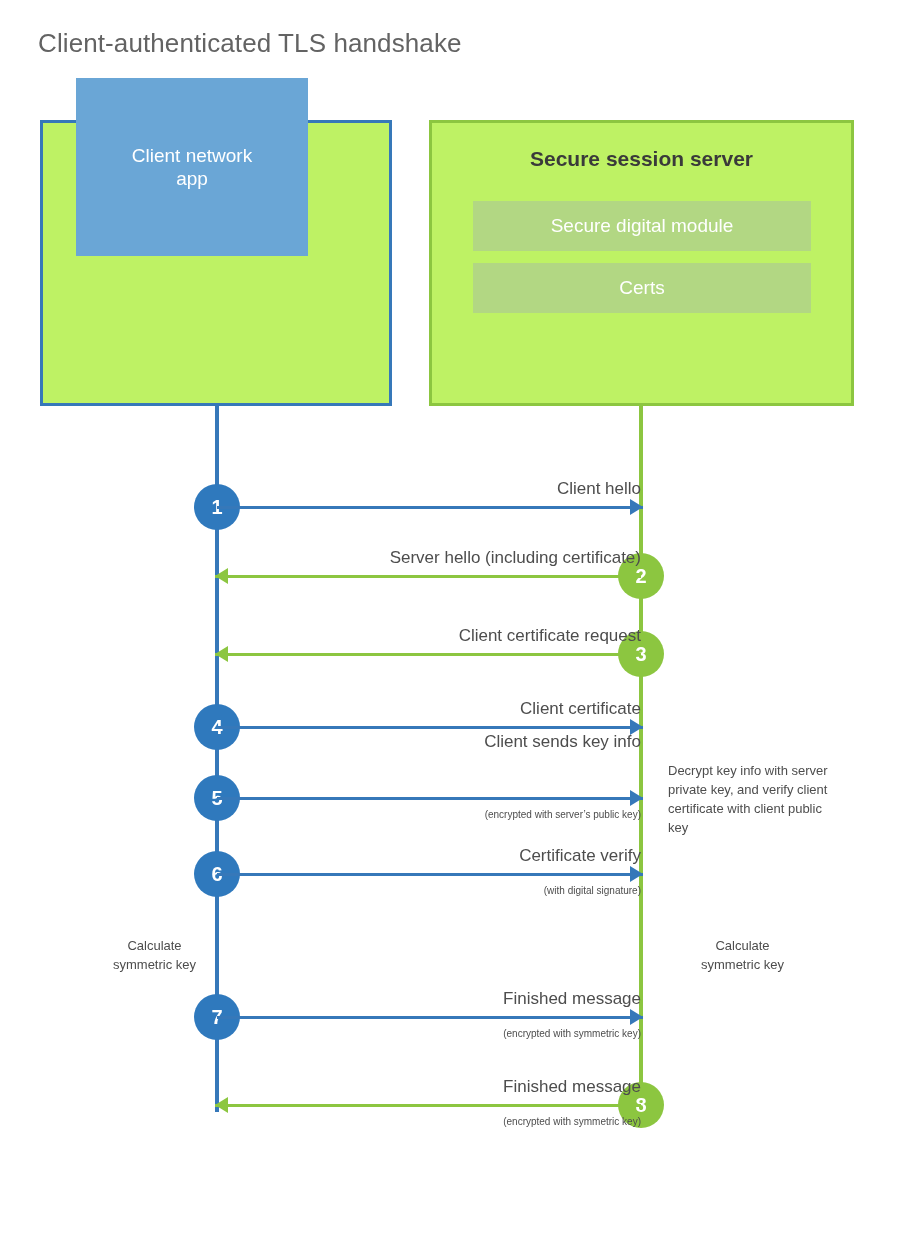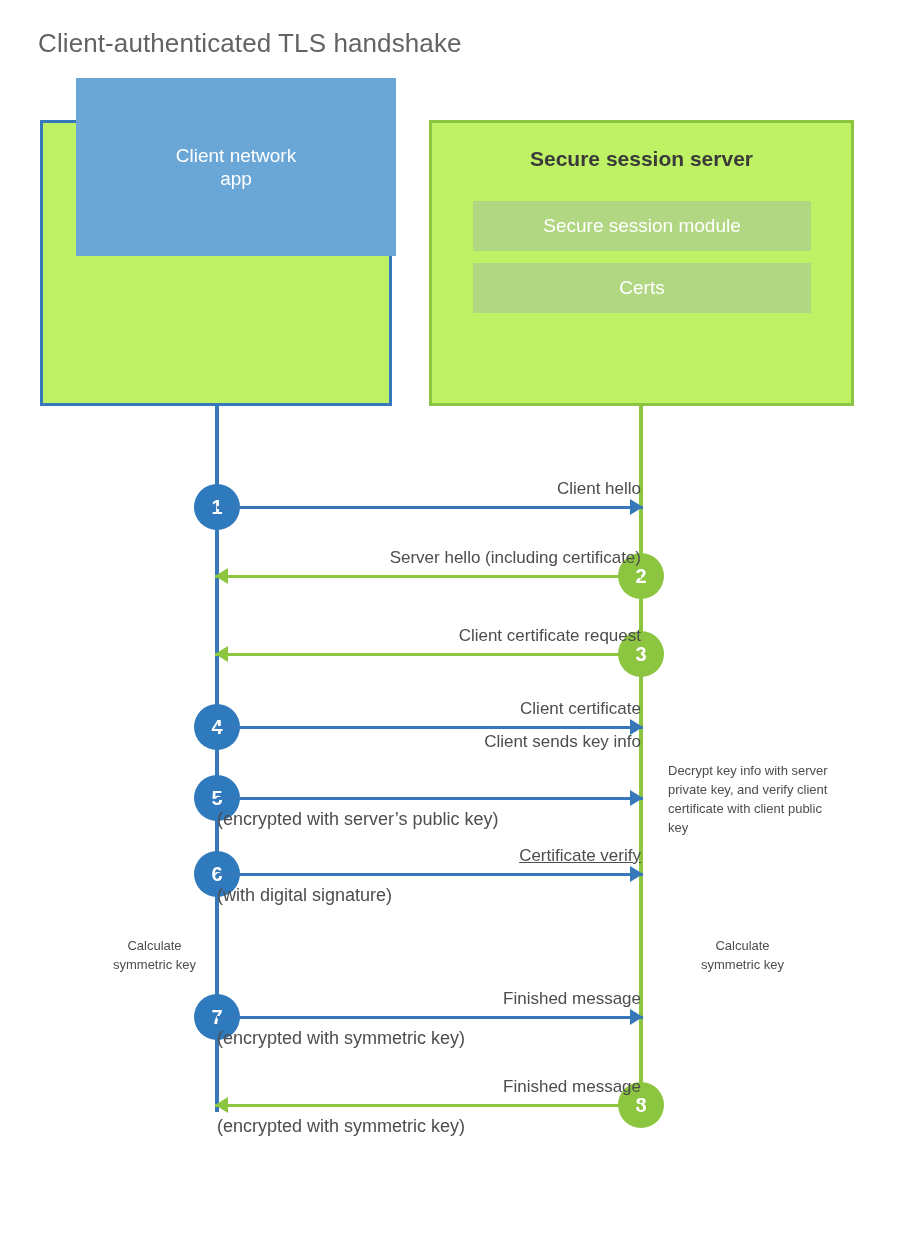--- a/index.html
+++ b/index.html
@@ -70,21 +70,21 @@
     justify-content: center;
     color: #ffffff;
     font-size: 19px;
     box-sizing: border-box;
     text-align: center;
     line-height: 1.22;
   }
   .inner-block.client-app {
     left: 76px;   
     top: 78px;
-    width: 320px;
+    width: 232px;
     height: 178px;
     background: #6aa6d6;
   }
   .inner-block.server-item {
     left: 41px;  
     width: 338px;
     height: 50px;
     background: #b2d783;
   }
   .inner-block.server-item.i0 { top: 78px; }
@@ -136,22 +136,22 @@
   
   .msg-label {
     position: absolute;
     text-align: right;
     font-size: 17px;
     color: #4d4d4d;
     white-space: nowrap;
   }
   .msg-sublabel {
     position: absolute;
-    text-align: left;
-    font-size: 18px;
+    text-align: right;
+    font-size: 10px;
     color: #4d4d4d;
     white-space: nowrap;
   }
 
   
   .side-note {
     position: absolute;
     font-size: 13px;
     color: #4d4d4d;
     line-height: 1.45;
@@ -166,21 +166,21 @@
 
   <div class="title">Client-authenticated TLS handshake</div>
 
   <div class="party-box client">
     <div class="party-title">Client device</div>
   </div>
   <div class="inner-block client-app">Client network<br>app</div>
 
   <div class="party-box server">
     <div class="party-title">Secure session server</div>
-    <div class="inner-block server-item i0">Secure session module</div>
+    <div class="inner-block server-item i0">Secure digital module</div>
     <div class="inner-block server-item i1">Certs</div>
   </div>
 
   <div class="lifeline client"></div>
   <div class="lifeline server"></div>
 
   <div id="messages">
       <div class="step-circle blue" style="left: 194px; top: 484px;">1</div>
       <div class="msg-line blue" style="left: 217px; width: 426px; top: 506px;"></div>
       <div class="arrow-head right blue" style="top: 499px; left: 630px;"></div>
@@ -198,21 +198,21 @@
       <div class="arrow-head right blue" style="top: 719px; left: 630px;"></div>
       <div class="msg-label" style="left: 217px; width: 424px; top: 699px;">Client certificate</div>
       <div class="step-circle blue" style="left: 194px; top: 775px;">5</div>
       <div class="msg-line blue" style="left: 217px; width: 426px; top: 797px;"></div>
       <div class="arrow-head right blue" style="top: 790px; left: 630px;"></div>
       <div class="msg-label" style="left: 217px; width: 424px; top: 732px;">Client sends key info</div>
       <div class="msg-sublabel" style="left: 217px; width: 424px; top: 809px;">(encrypted with server’s public key)</div>
       <div class="step-circle blue" style="left: 194px; top: 851px;">6</div>
       <div class="msg-line blue" style="left: 217px; width: 426px; top: 873px;"></div>
       <div class="arrow-head right blue" style="top: 866px; left: 630px;"></div>
-      <div class="msg-label" style="left: 217px; width: 424px; top: 846px; text-decoration: underline;">Certificate verify</div>
+      <div class="msg-label" style="left: 217px; width: 424px; top: 846px;">Certificate verify</div>
       <div class="msg-sublabel" style="left: 217px; width: 424px; top: 885px;">(with digital signature)</div>
       <div class="step-circle blue" style="left: 194px; top: 994px;">7</div>
       <div class="msg-line blue" style="left: 217px; width: 426px; top: 1016px;"></div>
       <div class="arrow-head right blue" style="top: 1009px; left: 630px;"></div>
       <div class="msg-label" style="left: 217px; width: 424px; top: 989px;">Finished message</div>
       <div class="msg-sublabel" style="left: 217px; width: 424px; top: 1028px;">(encrypted with symmetric key)</div>
       <div class="step-circle green" style="left: 618px; top: 1082px;">8</div>
       <div class="msg-line green" style="left: 215px; width: 426px; top: 1104px;"></div>
       <div class="arrow-head left green" style="top: 1097px; left: 215px;"></div>
       <div class="msg-label" style="left: 217px; width: 424px; top: 1077px;">Finished message</div>

